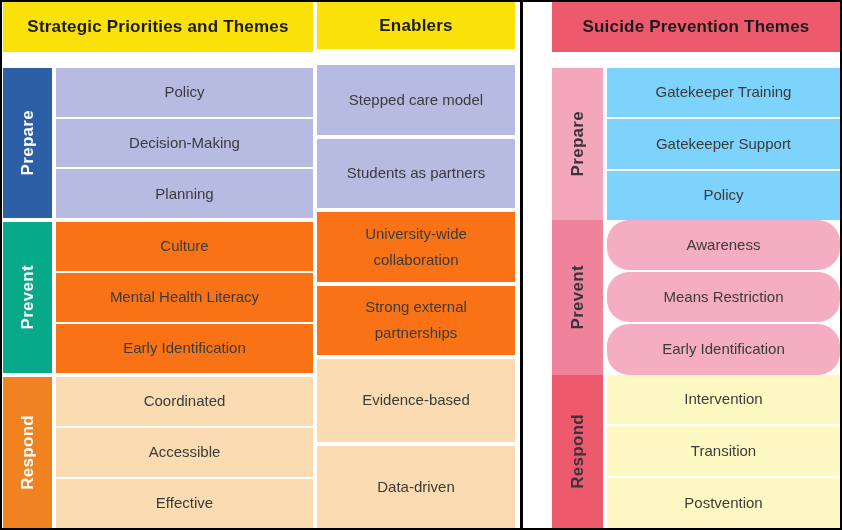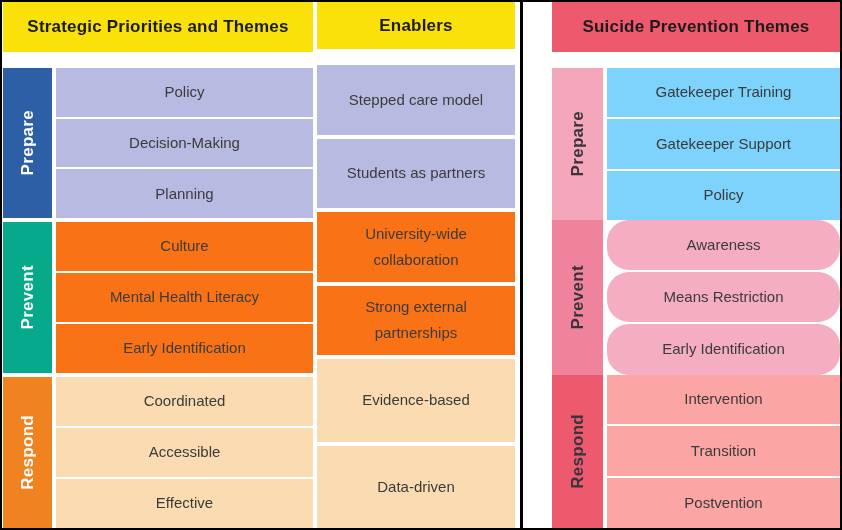--- a/index.html
+++ b/index.html
@@ -48,21 +48,21 @@
   .cells{flex:1;display:flex;flex-direction:column;gap:2px;}
   .cell{
     flex:1;display:flex;align-items:center;justify-content:center;text-align:center;
     font-size:15px;color:#3B3B3B;line-height:1.75;padding:0 10px;box-sizing:border-box;
   }
   .bg-lav{background:#B7BBE1;}
   .bg-green{background:#f97316;}
   .bg-peach{background:#FBDBB2;}
   .bg-pink-cell{background:#7dd3fc;}
   .bg-pink-mid{background:#F5AEC1;border-radius:22px;}
-  .bg-salmon{background:#fca5a5;}
+  .bg-salmon{background:#fef9c3;}
 </style>
 </head>
 <body>
 
 <div class="canvas">
 
   <div class="col col1">
     <div class="header bg-yellow">Strategic Priorities and Themes</div>
 
     <div class="section">

